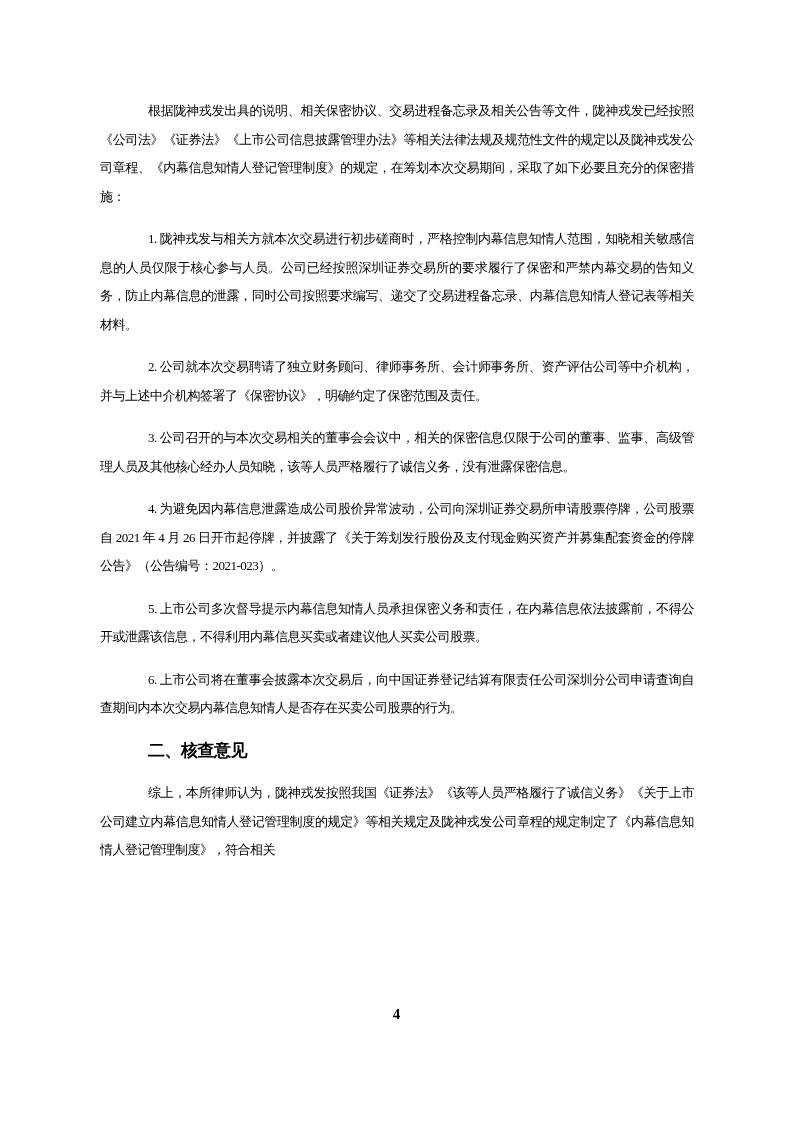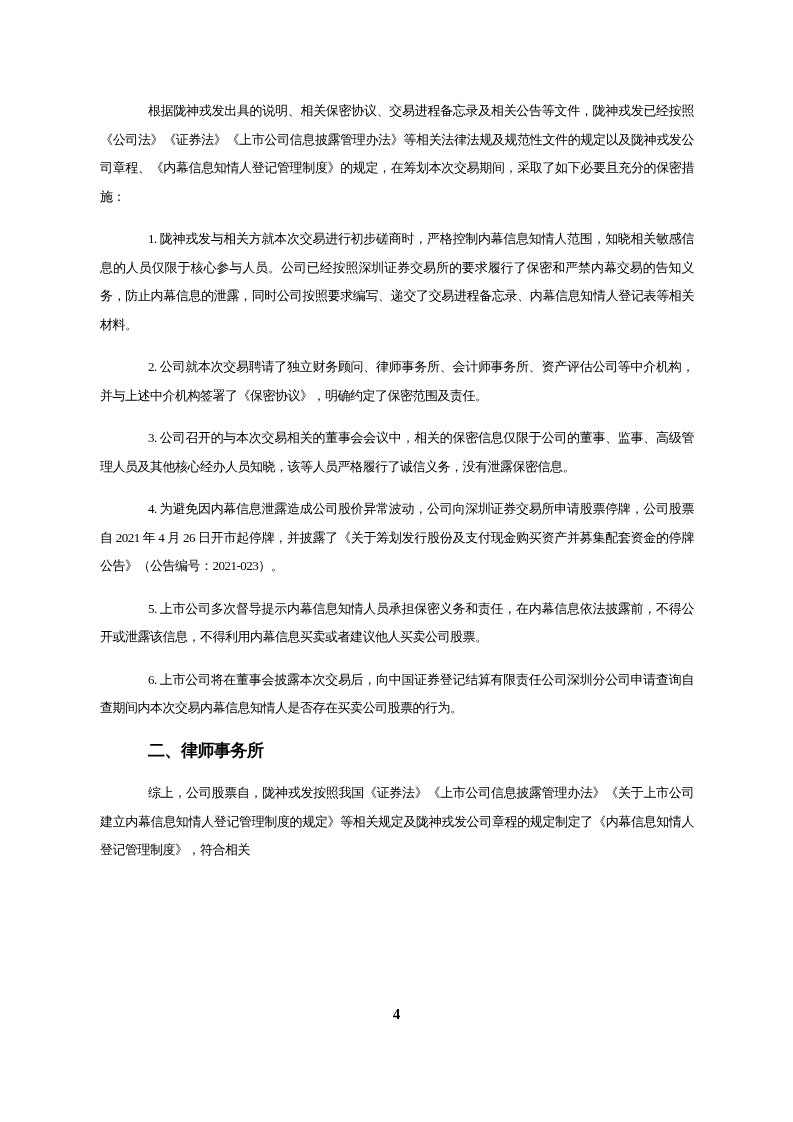--- a/index.html
+++ b/index.html
@@ -63,17 +63,17 @@
 
 <div class="page">
   <div class="content">
     <p class="para">根据陇神戎发出具的说明、相关保密协议、交易进程备忘录及相关公告等文件，陇神戎发已经按照《公司法》《证券法》《上市公司信息披露管理办法》等相关法律法规及规范性文件的规定以及陇神戎发公司章程、《内幕信息知情人登记管理制度》的规定，在筹划本次交易期间，采取了如下必要且充分的保密措施：</p>
     <p class="para">1. 陇神戎发与相关方就本次交易进行初步磋商时，严格控制内幕信息知情人范围，知晓相关敏感信息的人员仅限于核心参与人员。公司已经按照深圳证券交易所的要求履行了保密和严禁内幕交易的告知义务，防止内幕信息的泄露，同时公司按照要求编写、递交了交易进程备忘录、内幕信息知情人登记表等相关材料。</p>
     <p class="para">2. 公司就本次交易聘请了独立财务顾问、律师事务所、会计师事务所、资产评估公司等中介机构，并与上述中介机构签署了《保密协议》，明确约定了保密范围及责任。</p>
     <p class="para">3. 公司召开的与本次交易相关的董事会会议中，相关的保密信息仅限于公司的董事、监事、高级管理人员及其他核心经办人员知晓，该等人员严格履行了诚信义务，没有泄露保密信息。</p>
     <p class="para">4. 为避免因内幕信息泄露造成公司股价异常波动，公司向深圳证券交易所申请股票停牌，公司股票自 2021 年 4 月 26 日开市起停牌，并披露了《关于筹划发行股份及支付现金购买资产并募集配套资金的停牌公告》（公告编号：2021-023）。</p>
     <p class="para">5. 上市公司多次督导提示内幕信息知情人员承担保密义务和责任，在内幕信息依法披露前，不得公开或泄露该信息，不得利用内幕信息买卖或者建议他人买卖公司股票。</p>
     <p class="para">6. 上市公司将在董事会披露本次交易后，向中国证券登记结算有限责任公司深圳分公司申请查询自查期间内本次交易内幕信息知情人是否存在买卖公司股票的行为。</p>
-    <h2 class="section-heading">二、律师事务所</h2>
-    <p class="para">综上，公司股票自，陇神戎发按照我国《证券法》《上市公司信息披露管理办法》《关于上市公司建立内幕信息知情人登记管理制度的规定》等相关规定及陇神戎发公司章程的规定制定了《内幕信息知情人登记管理制度》，符合相关</p>
+    <h2 class="section-heading">二、核查意见</h2>
+    <p class="para">综上，本所律师认为，陇神戎发按照我国《证券法》《该等人员严格履行了诚信义务》《关于上市公司建立内幕信息知情人登记管理制度的规定》等相关规定及陇神戎发公司章程的规定制定了《内幕信息知情人登记管理制度》，符合相关</p>
   </div>
   <div class="page-number">4</div>
 </div>
 
 </body></html>

